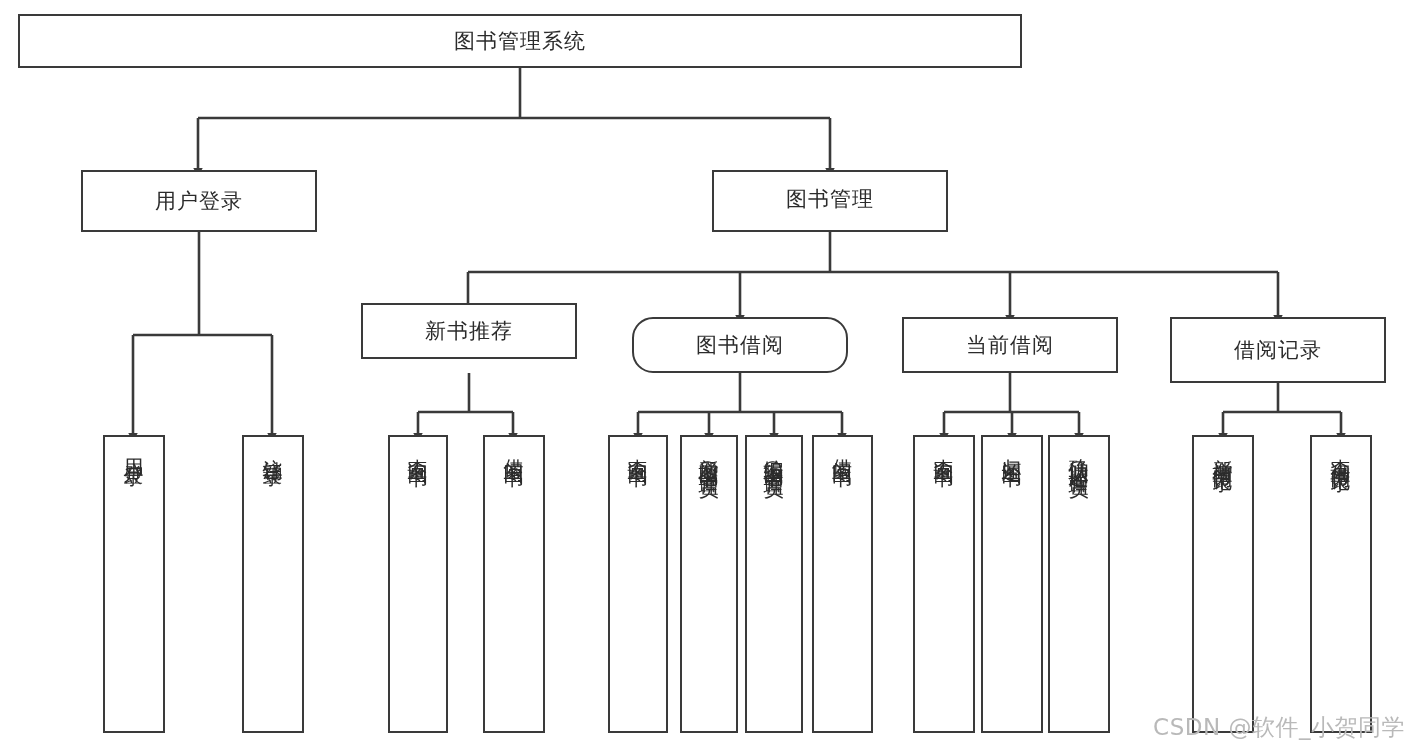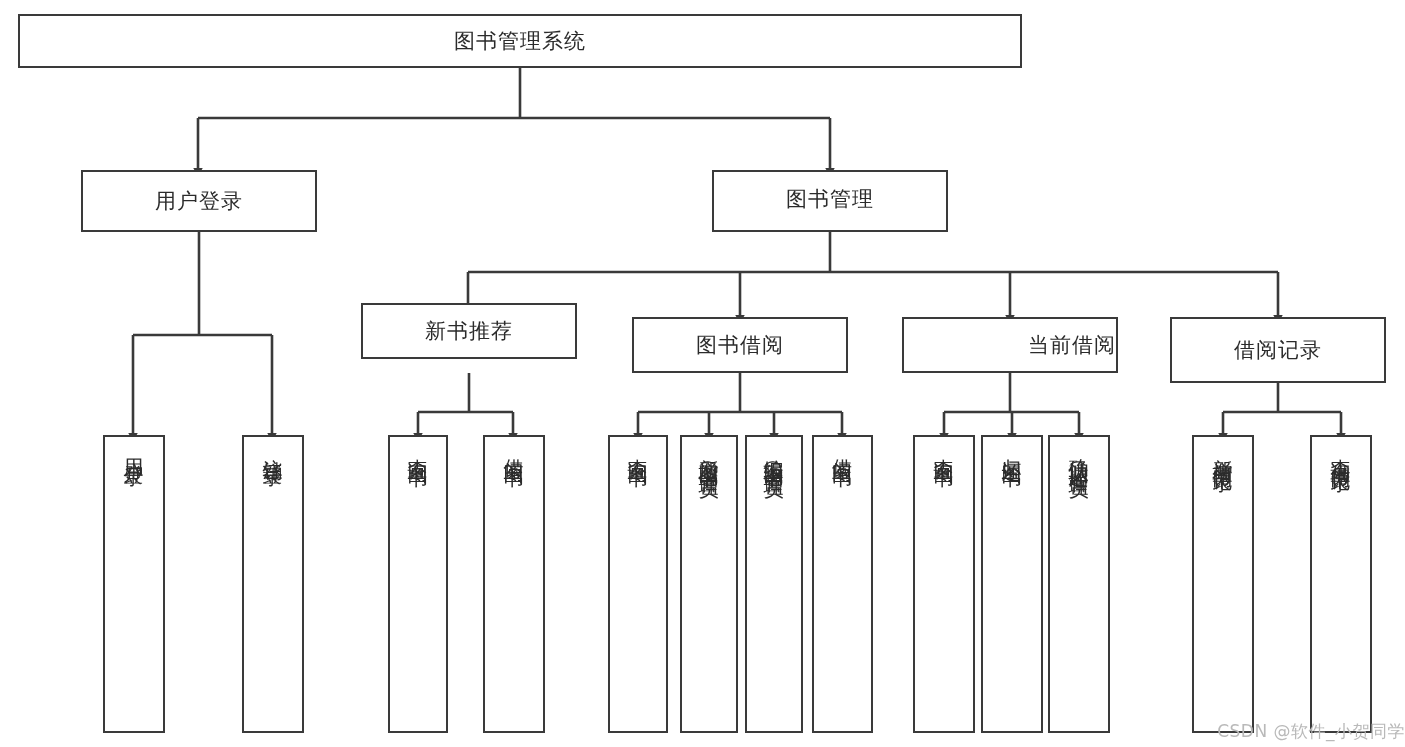--- a/index.html
+++ b/index.html
@@ -56,21 +56,21 @@
     text-orientation: upright;
     font-size: 20px;
     letter-spacing: 3px;
     line-height: 1;
     white-space: nowrap;
   }
   #watermark {
     position: absolute;
     right: 8px;
     bottom: 4px;
-    font-size: 17px;
+    font-size: 23px;
     color: #b9b9b9;
     letter-spacing: 0.5px;
     white-space: nowrap;
     pointer-events: none;
   }
 </style>
 </head>
 <body>
 
 <div id="canvas">
@@ -125,24 +125,24 @@
   <div class="node horiz" style="left: 81px; top: 170px; width: 236px; height: 62px;">
     <span class="label">用户登录</span>
   </div>
   <div class="node horiz" style="left: 712px; top: 170px; width: 236px; height: 62px; font-family: Liberation Mono, monospace;">
     <span class="label">图书管理</span>
   </div>
 
   <div class="node horiz" style="left: 361px; top: 303px; width: 216px; height: 56px;">
     <span class="label">新书推荐</span>
   </div>
-  <div class="node horiz" style="left: 632px; top: 317px; width: 216px; height: 56px;">
+  <div class="node horiz" style="left: 632px; top: 317px; width: 216px; height: 56px; border-radius: 21px;">
     <span class="label">图书借阅</span>
   </div>
-  <div class="node horiz" style="left: 902px; top: 317px; width: 216px; height: 56px; justify-content: flex-end;">
+  <div class="node horiz" style="left: 902px; top: 317px; width: 216px; height: 56px;">
     <span class="label">当前借阅</span>
   </div>
   <div class="node horiz" style="left: 1170px; top: 317px; width: 216px; height: 66px;">
     <span class="label">借阅记录</span>
   </div>
 
   <div class="node vert" style="left: 103px; top: 435px; width: 62px; height: 298px;">
     <span class="label">用户登录</span>
   </div>
   <div class="node vert" style="left: 242px; top: 435px; width: 62px; height: 298px;">

